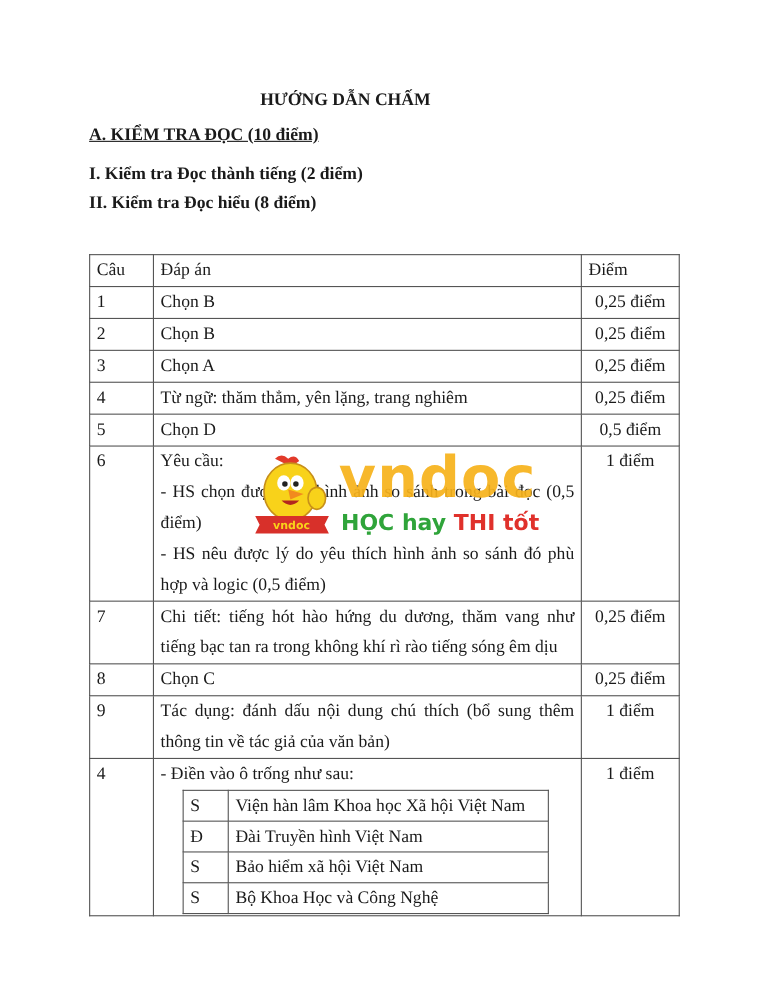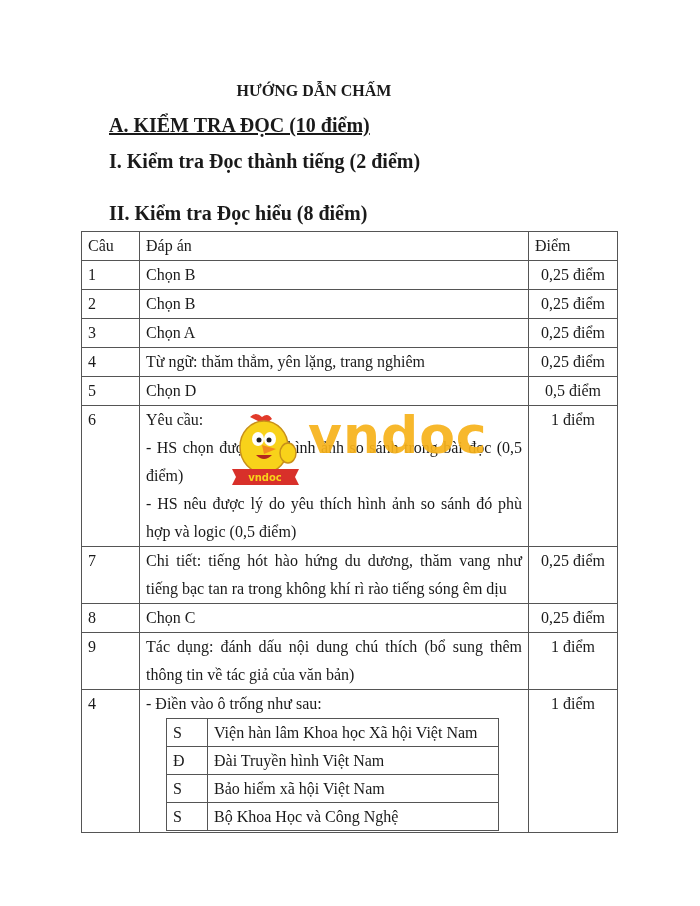--- a/index.html
+++ b/index.html
@@ -1,23 +1,23 @@
 <!DOCTYPE html>
 <html><head>
 <meta charset="utf-8">
 <style>
   html, body { margin: 0; padding: 0; background: #ffffff; }
   body { width: 700px; height: 906px; position: relative; overflow: hidden;
          font-family: "Liberation Serif", "DejaVu Serif", serif; color: #1a1a1a; }
   .title { position: absolute; top: 82px; left: 0; width: 628px; text-align: center;
            font-weight: bold; font-size: 16px; }
-  .h { position: absolute; left: 81px; font-weight: bold; font-size: 20px; margin-left: 28px; }
+  .h { position: absolute; left: 81px; font-weight: bold; font-size: 16px; }
   .h.a { top: 114px; text-decoration: underline; }
   .h.i { top: 150px; }
-  .h.ii { top: 202px; }
+  .h.ii { top: 176px; }
   table.main { position: absolute; top: 231px; left: 81px; width: 537px;
                border-collapse: collapse; font-size: 16px; }
   table.main td { border: 1px solid #555; vertical-align: top; padding: 0 6px;
                   line-height: 28px; }
   table.main td.c1 { width: 45px; }
   table.main td.c3 { width: 76px; text-align: center; }
   table.main td.c3.left { text-align: left; margin-left: 40px; }
   table.main td.just { text-align: justify; }
   table.sub { border-collapse: collapse; margin: 0 0 1px 20px; width: 333px; }
   table.sub td { border: 1px solid #555; padding: 0 6px; line-height: 27px; }
@@ -134,13 +134,17 @@
     <ellipse cx="42" cy="28" rx="6" ry="7" fill="#fff"></ellipse>
     <circle cx="31" cy="29" r="2.5" fill="#222"></circle>
     <circle cx="41" cy="29" r="2.5" fill="#222"></circle>
     <path d="M34 34 l14 4 l-12 5 z" fill="#f28a1e"></path>
     <path d="M28 44 q8 8 16 0" fill="#b3261e"></path>
     <ellipse cx="60" cy="42" rx="8" ry="10" fill="#f8d21a" stroke="#c8901a" stroke-width="1.5"></ellipse>
     <path d="M4 58 l67 0 l-4 8 l4 8 l-67 0 l4 -8 z" fill="#d8302a"></path>
     <text x="37" y="70" text-anchor="middle" font-family="DejaVu Sans, sans-serif" font-size="10" font-weight="bold" fill="#f8d21a">vndoc</text>
   </svg>
   <div class="word">vndoc</div>
+  <div class="slogan">
+    <span class="g">HỌC hay</span>
+    <span class="r">THI tốt</span>
+  </div>
 </div>
 
 </body></html>

